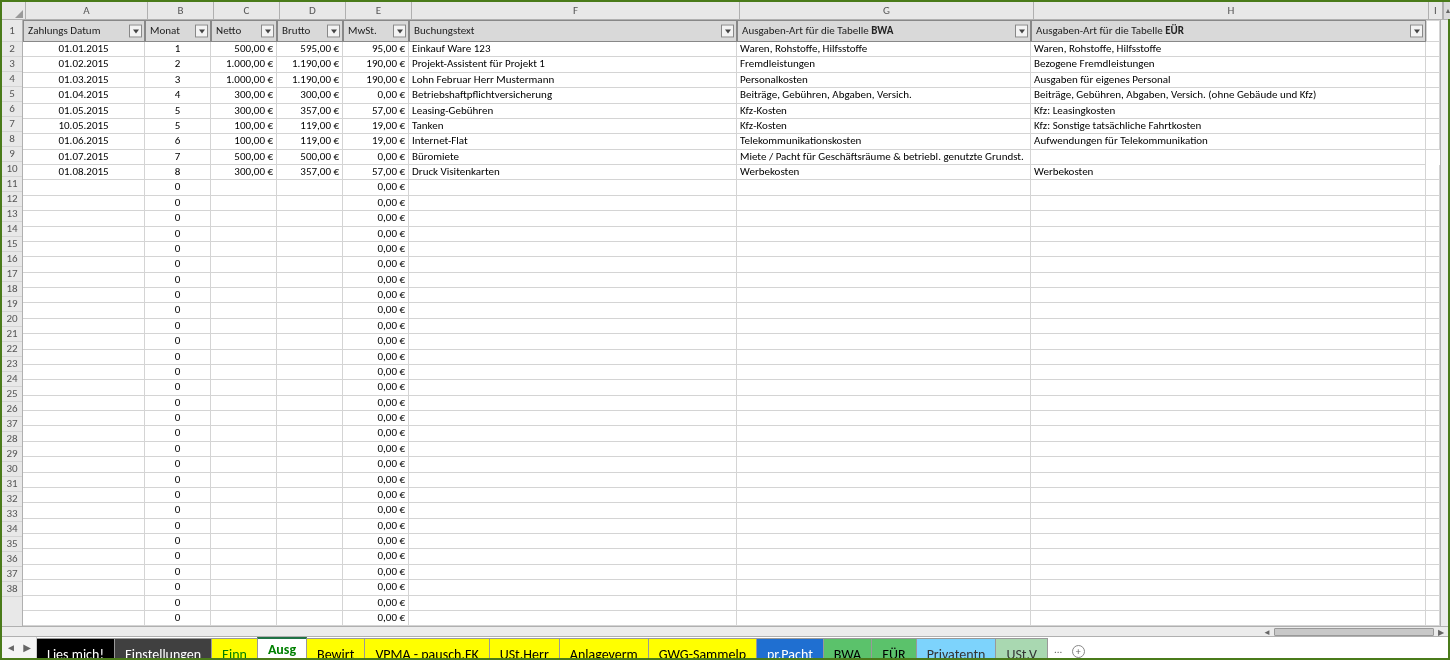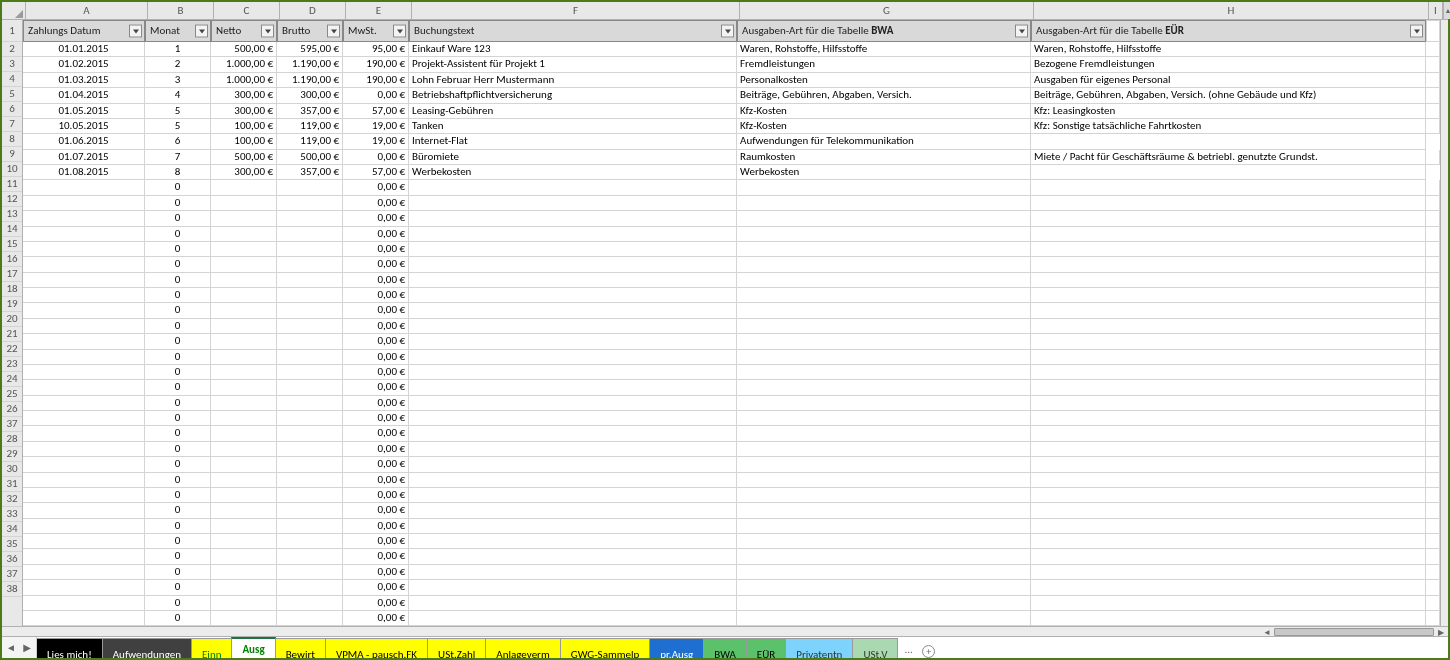--- a/index.html
+++ b/index.html
@@ -163,21 +163,21 @@
   .sheet-nav span { font-size: 10px; display:inline-block; width:10px; text-align:center; }
   .tabs {
     display: flex;
     align-items: flex-end;
     overflow: hidden;
     flex: 1;
   }
   .tab {
     height: 20px;
     padding: 12px 10px 0 10px;
-    font-size: 11px;
+    font-size: 14px;
     border: 1px solid #999;
     border-bottom: none;
     margin-top: 1px;
     margin-left: -1px;
     display: flex; align-items: center;
     white-space: nowrap;
   }
   .tab.active {
     height: 21px;
     font-weight: bold;
@@ -338,40 +338,41 @@
           <div class="cell">Kfz: Sonstige tatsächliche Fahrtkosten</div>
           <div class="cell"></div>
         </div>
         <div class="row">
           <div class="cell center">01.06.2015</div>
           <div class="cell center">6</div>
           <div class="cell num">100,00 €</div>
           <div class="cell num">119,00 €</div>
           <div class="cell num">19,00 €</div>
           <div class="cell">Internet-Flat</div>
+          <div class="cell">Telekommunikationskosten</div>
           <div class="cell">Aufwendungen für Telekommunikation</div>
           <div class="cell"></div>
         </div>
         <div class="row">
           <div class="cell center">01.07.2015</div>
           <div class="cell center">7</div>
           <div class="cell num">500,00 €</div>
           <div class="cell num">500,00 €</div>
           <div class="cell num">0,00 €</div>
           <div class="cell">Büromiete</div>
-          <div class="cell">Raumkosten</div>
           <div class="cell">Miete / Pacht für Geschäftsräume &amp; betriebl. genutzte Grundst.</div>
           <div class="cell"></div>
         </div>
         <div class="row">
           <div class="cell center">01.08.2015</div>
           <div class="cell center">8</div>
           <div class="cell num">300,00 €</div>
           <div class="cell num">357,00 €</div>
           <div class="cell num">57,00 €</div>
+          <div class="cell">Druck Visitenkarten</div>
           <div class="cell">Werbekosten</div>
           <div class="cell">Werbekosten</div>
           <div class="cell"></div>
         </div>
         <div class="row">
           <div class="cell center"></div>
           <div class="cell center">0</div>
           <div class="cell num"></div>
           <div class="cell num"></div>
           <div class="cell num">0,00 €</div>
@@ -699,29 +700,29 @@
     <div class="harrow">▶</div>
   </div>
 
   <div class="sheetbar">
     <div class="sheet-nav">
       <span>◄</span>
       <span>▶</span>
     </div>
     <div class="tabs" id="tabs">
         <div class="tab" style="background: rgb(0, 0, 0); color: rgb(255, 255, 255);">Lies mich!</div>
-        <div class="tab" style="background: rgb(64, 64, 64); color: rgb(255, 255, 255);">Aufwendungen</div>
+        <div class="tab" style="background: rgb(64, 64, 64); color: rgb(255, 255, 255);">Einstellungen</div>
         <div class="tab" style="background: rgb(255, 255, 0); color: rgb(0, 128, 0);">Einn</div>
         <div class="tab active" style="background: rgb(255, 255, 255); color: rgb(0, 128, 0);">Ausg</div>
         <div class="tab" style="background: rgb(255, 255, 0); color: rgb(0, 0, 0); margin-top: 22px;">Bewirt</div>
         <div class="tab" style="background: rgb(255, 255, 0); color: rgb(0, 0, 0);">VPMA - pausch.FK</div>
-        <div class="tab" style="background: rgb(255, 255, 0); color: rgb(0, 0, 0);">USt.Zahl</div>
+        <div class="tab" style="background: rgb(255, 255, 0); color: rgb(0, 0, 0);">USt.Herr</div>
         <div class="tab" style="background: rgb(255, 255, 0); color: rgb(0, 0, 0);">Anlageverm</div>
         <div class="tab" style="background: rgb(255, 255, 0); color: rgb(0, 0, 0);">GWG-Sammelp</div>
-        <div class="tab" style="background: rgb(31, 111, 209); color: rgb(255, 255, 255);">pr.Ausg</div>
+        <div class="tab" style="background: rgb(31, 111, 209); color: rgb(255, 255, 255);">pr.Pacht</div>
         <div class="tab" style="background: rgb(91, 194, 107); color: rgb(0, 0, 0);">BWA</div>
         <div class="tab" style="background: rgb(91, 194, 107); color: rgb(0, 0, 0);">EÜR</div>
         <div class="tab" style="background: #7dd3fc; color: rgb(51, 51, 51);">Privatentn</div>
         <div class="tab" style="background: rgb(169, 216, 177); color: rgb(51, 51, 51);">USt.V</div>
         <div class="tab-ellipsis">...</div>
         <div class="tab-add">
           <span class="plus-circle">+</span>
         </div>
       </div>
   </div>

